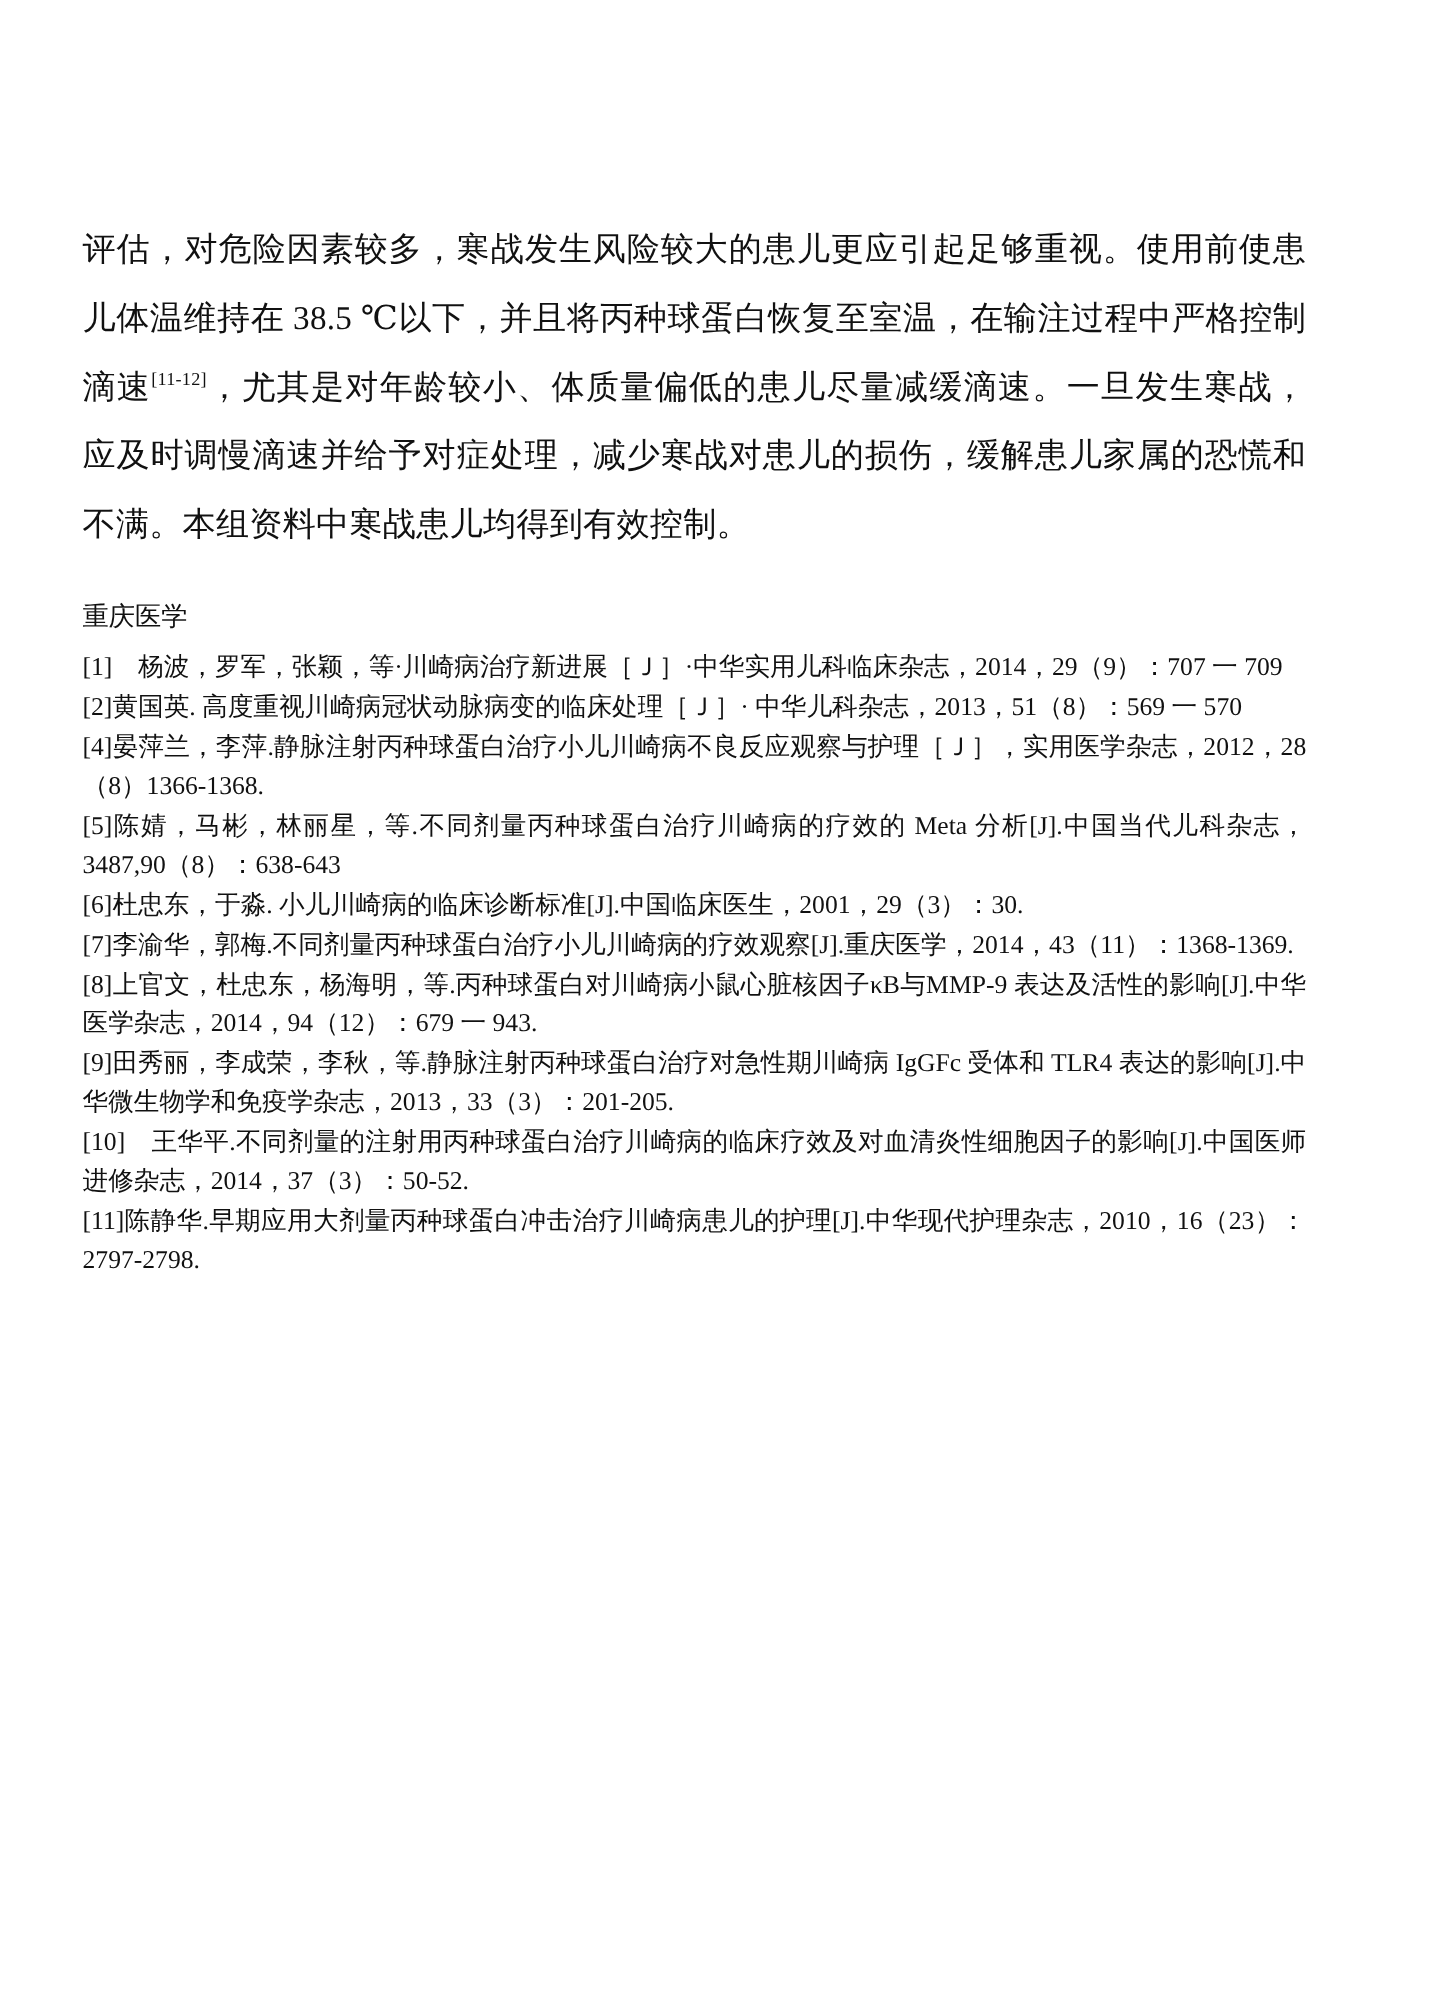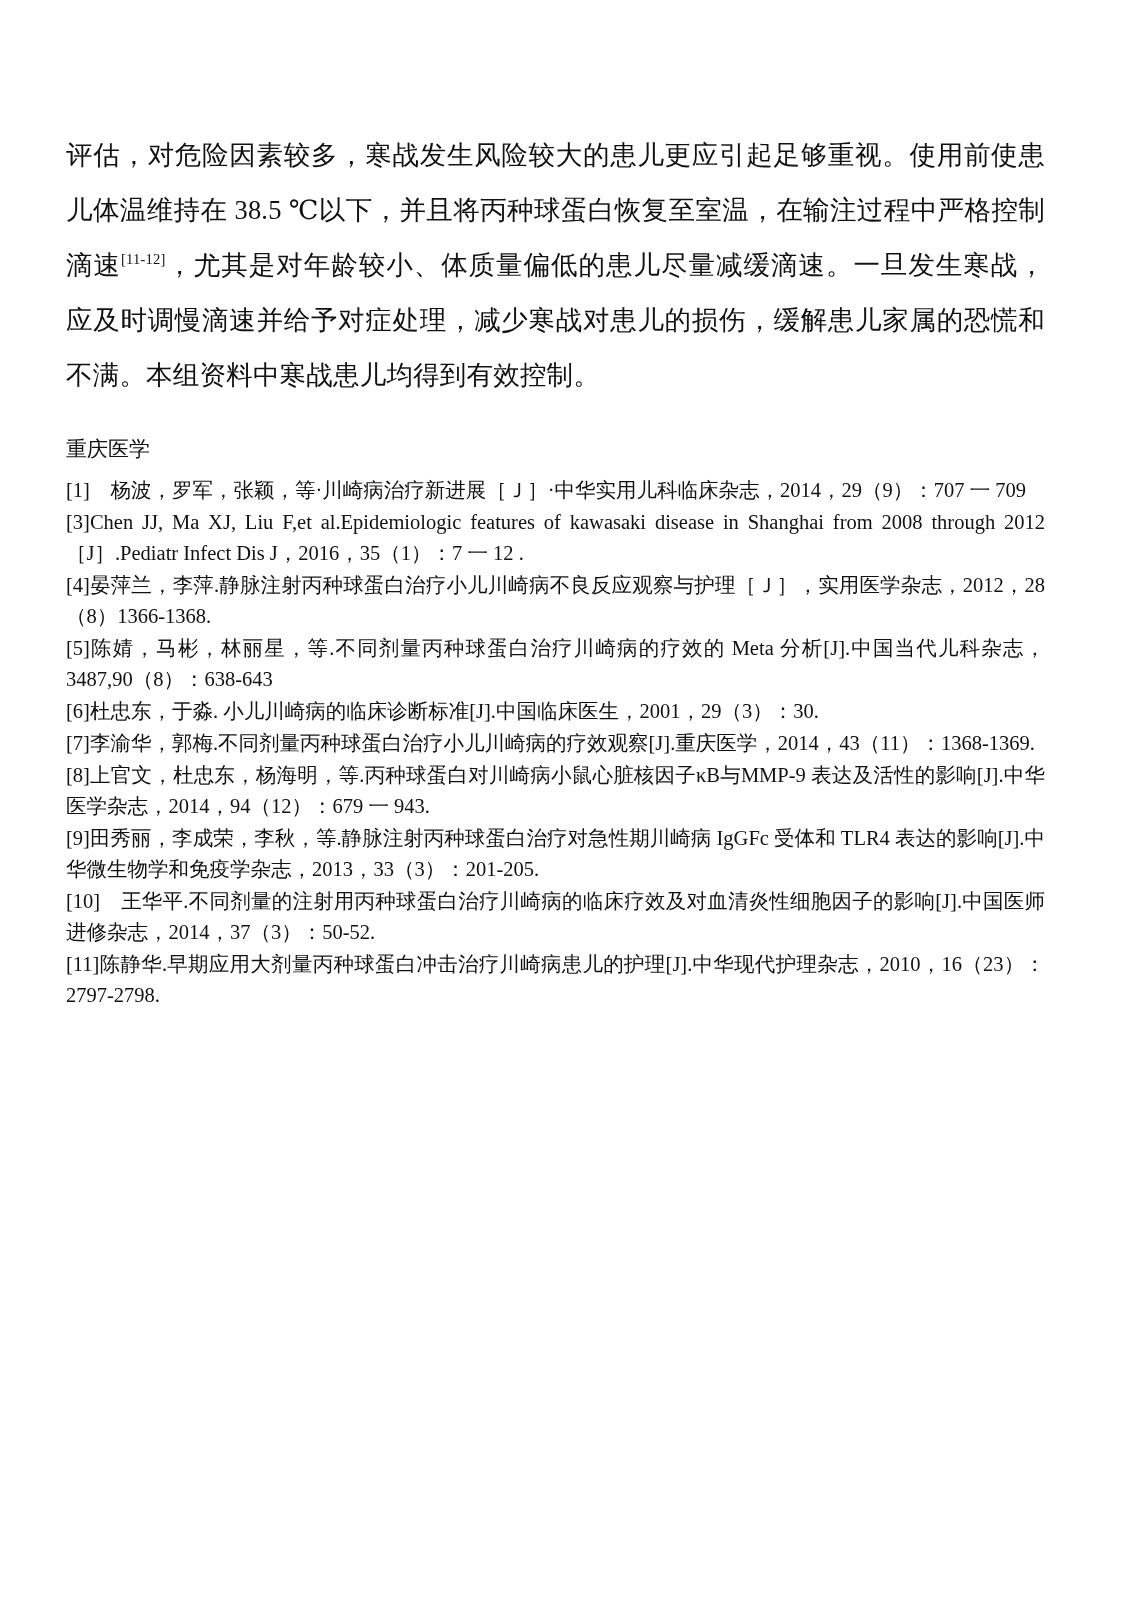--- a/index.html
+++ b/index.html
@@ -14,20 +14,21 @@
     color: #111111;
     position: relative;
     overflow: hidden;
   }
   .page {
     box-sizing: border-box;
     width: 1145px;
     height: 1431px;
     padding: 128px 100px 0 66px;
     position: relative;
+    margin-top: 44px;
   }
   
   .body-para {
     font-size: 26.5px;
     line-height: 55px;
     text-align: justify;
     text-justify: inter-ideograph;
     margin: 0 0 0 0;
     letter-spacing: 0.2px;
   }
@@ -68,21 +69,21 @@
 
 <div class="page">
 
   <p class="body-para"><span>评估，对危险因素较多，寒战发生风险较大的患儿更应引起足够重视。使用前使患儿体温维持在 38.5 ℃以下，并且将丙种球蛋白恢复至室温，在输注过程中严格控制滴速</span><sup class="refmark">[11-12]</sup><span>，尤其是对年龄较小、体质量偏低的患儿尽量减缓滴速。一旦发生寒战，应及时调慢滴速并给予对症处理，减少寒战对患儿的损伤，缓解患儿家属的恐慌和不满。本组资料中寒战患儿均得到有效控制。</span></p>
 
 
   <div class="ref-heading">重庆医学</div>
 
   <ul class="ref-list">
     <li class="ref-item">[1]　杨波，罗军，张颖，等·川崎病治疗新进展［Ｊ］·中华实用儿科临床杂志，2014，29（9）：707 一 709</li>
-    <li class="ref-item mono">[3]Chen JJ, Ma XJ, Liu F,et al.Epidemiologic features of kawasaki disease in Shanghai from 2008 through 2012［J］.Pediatr Infect Dis J，2016，35（1）：7 一 12 .</li>
+    <li class="ref-item">[2]黄国英. 高度重视川崎病冠状动脉病变的临床处理［Ｊ］· 中华儿科杂志，2013，51（8）：569 一 570</li>
     <li class="ref-item">[4]晏萍兰，李萍.静脉注射丙种球蛋白治疗小儿川崎病不良反应观察与护理［Ｊ］，实用医学杂志，2012，28（8）1366-1368.</li>
     <li class="ref-item">[5]陈婧，马彬，林丽星，等.不同剂量丙种球蛋白治疗川崎病的疗效的 Meta 分析[J].中国当代儿科杂志，3487,90（8）：638-643</li>
     <li class="ref-item">[6]杜忠东，于淼. 小儿川崎病的临床诊断标准[J].中国临床医生，2001，29（3）：30.</li>
     <li class="ref-item">[7]李渝华，郭梅.不同剂量丙种球蛋白治疗小儿川崎病的疗效观察[J].重庆医学，2014，43（11）：1368-1369.</li>
     <li class="ref-item">[8]上官文，杜忠东，杨海明，等.丙种球蛋白对川崎病小鼠心脏核因子κB与MMP-9 表达及活性的影响[J].中华医学杂志，2014，94（12）：679 一 943.</li>
     <li class="ref-item">[9]田秀丽，李成荣，李秋，等.静脉注射丙种球蛋白治疗对急性期川崎病 IgGFc 受体和 TLR4 表达的影响[J].中华微生物学和免疫学杂志，2013，33（3）：201-205.</li>
     <li class="ref-item">[10]　王华平.不同剂量的注射用丙种球蛋白治疗川崎病的临床疗效及对血清炎性细胞因子的影响[J].中国医师进修杂志，2014，37（3）：50-52.</li>
     <li class="ref-item">[11]陈静华.早期应用大剂量丙种球蛋白冲击治疗川崎病患儿的护理[J].中华现代护理杂志，2010，16（23）：2797-2798.</li>
   </ul>
 

